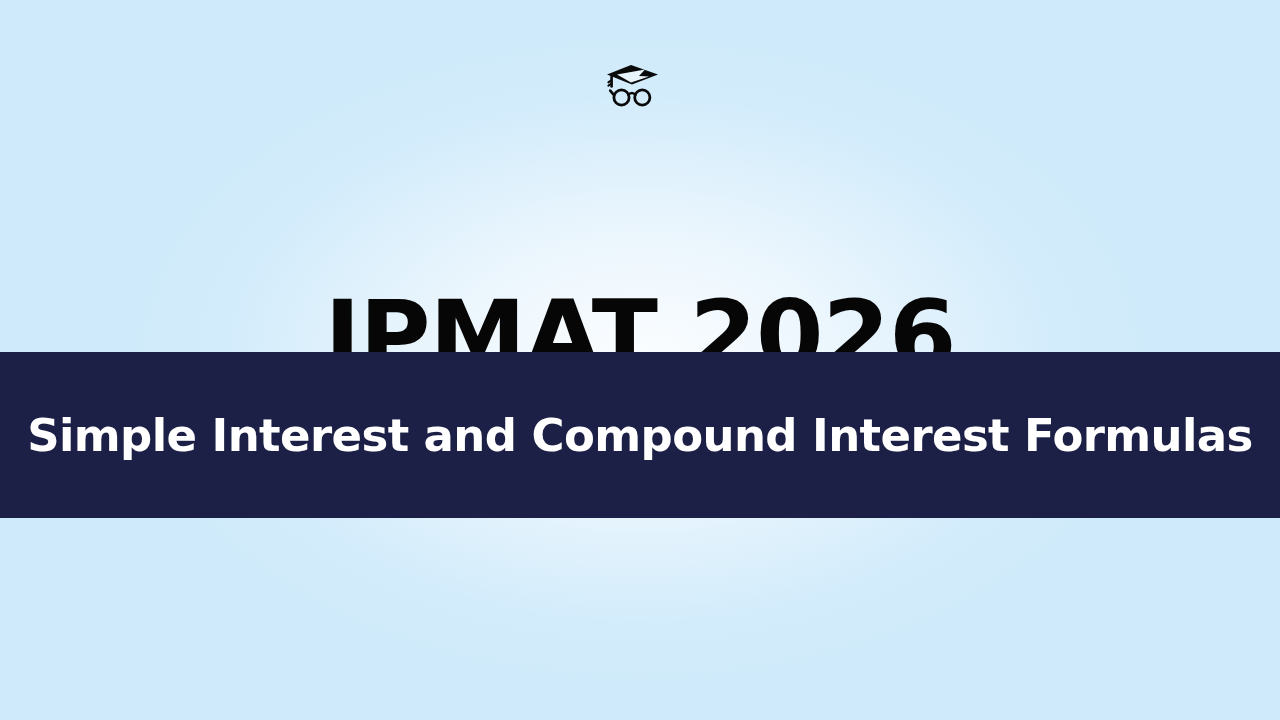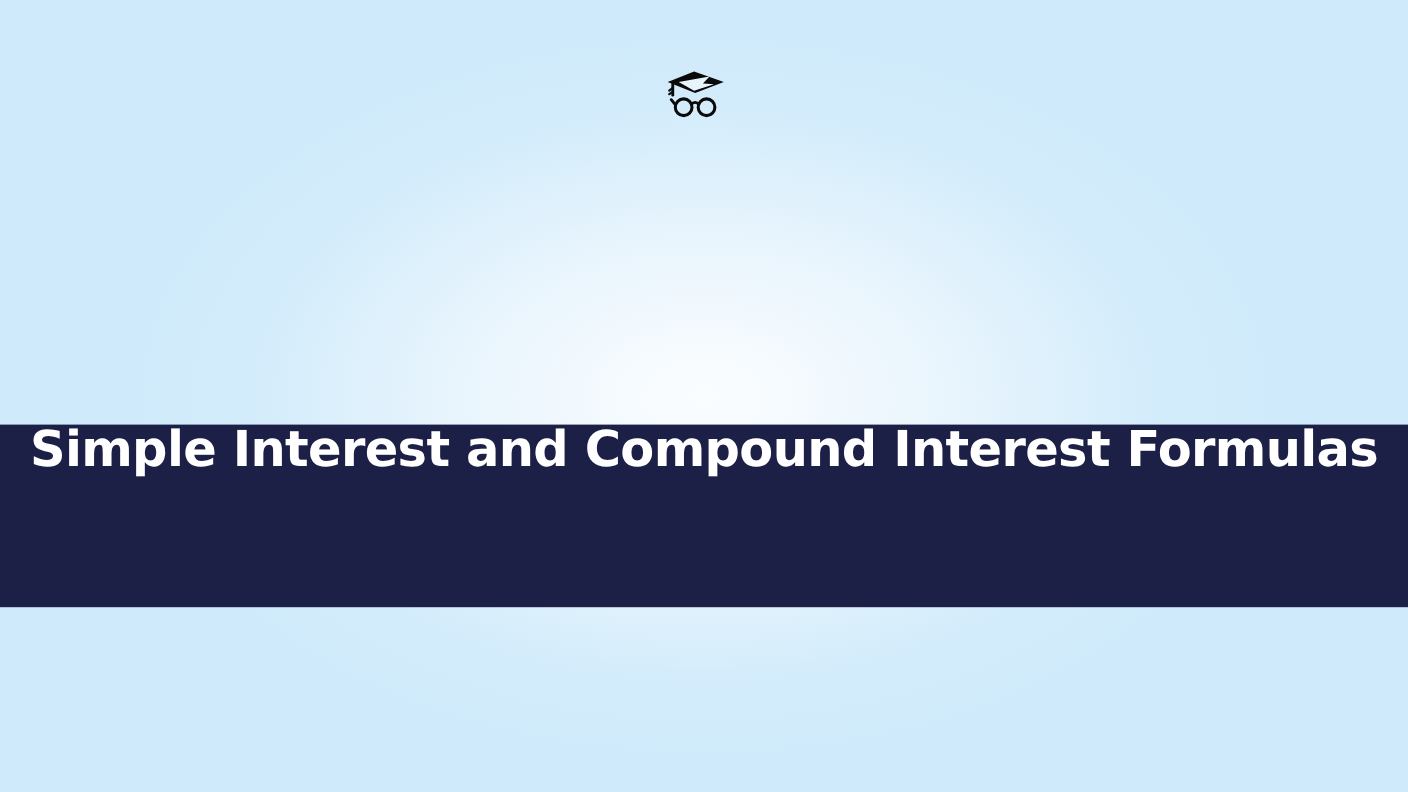--- a/index.html
+++ b/index.html
@@ -79,26 +79,27 @@
     font-size: 97px;
     line-height: 1.02;
     letter-spacing: -1px;
     color: #060606;
     white-space: nowrap;
   }
 
   
   .subtitle-strip {
     position: absolute;
-    top: 386px;
+    top: 352px;
     left: 0;
     width: 1280px;
     height: 166px;
     background: #1d2046;
     display: flex;
+    align-items: center;
     justify-content: center;
   }
   .subtitle-text {
     font-family: "DejaVu Sans", sans-serif;
     font-weight: 700;
     font-size: 45px;
     letter-spacing: -0.6px;
     color: #ffffff;
     white-space: nowrap;
     line-height: 1;
@@ -127,18 +128,19 @@
           <circle cx="16.5" cy="38.5" r="7.6" fill="none" stroke="#0a0a0a" stroke-width="2.8"></circle>
 
           <circle cx="37.3" cy="38.5" r="7.6" fill="none" stroke="#0a0a0a" stroke-width="2.8"></circle>
 
           <path d="M9.0,36.2 L5.2,31.6" stroke="#0a0a0a" stroke-width="2.6" fill="none" stroke-linecap="round"></path>
         </svg>
       </span>
     </div>
   </div>
 
+  <h1 class="headline">IPMAT 2026</h1>
 
   <div class="subtitle-strip">
     <span class="subtitle-text">Simple Interest and Compound Interest Formulas</span>
   </div>
 
 </div>
 
 </body></html>

